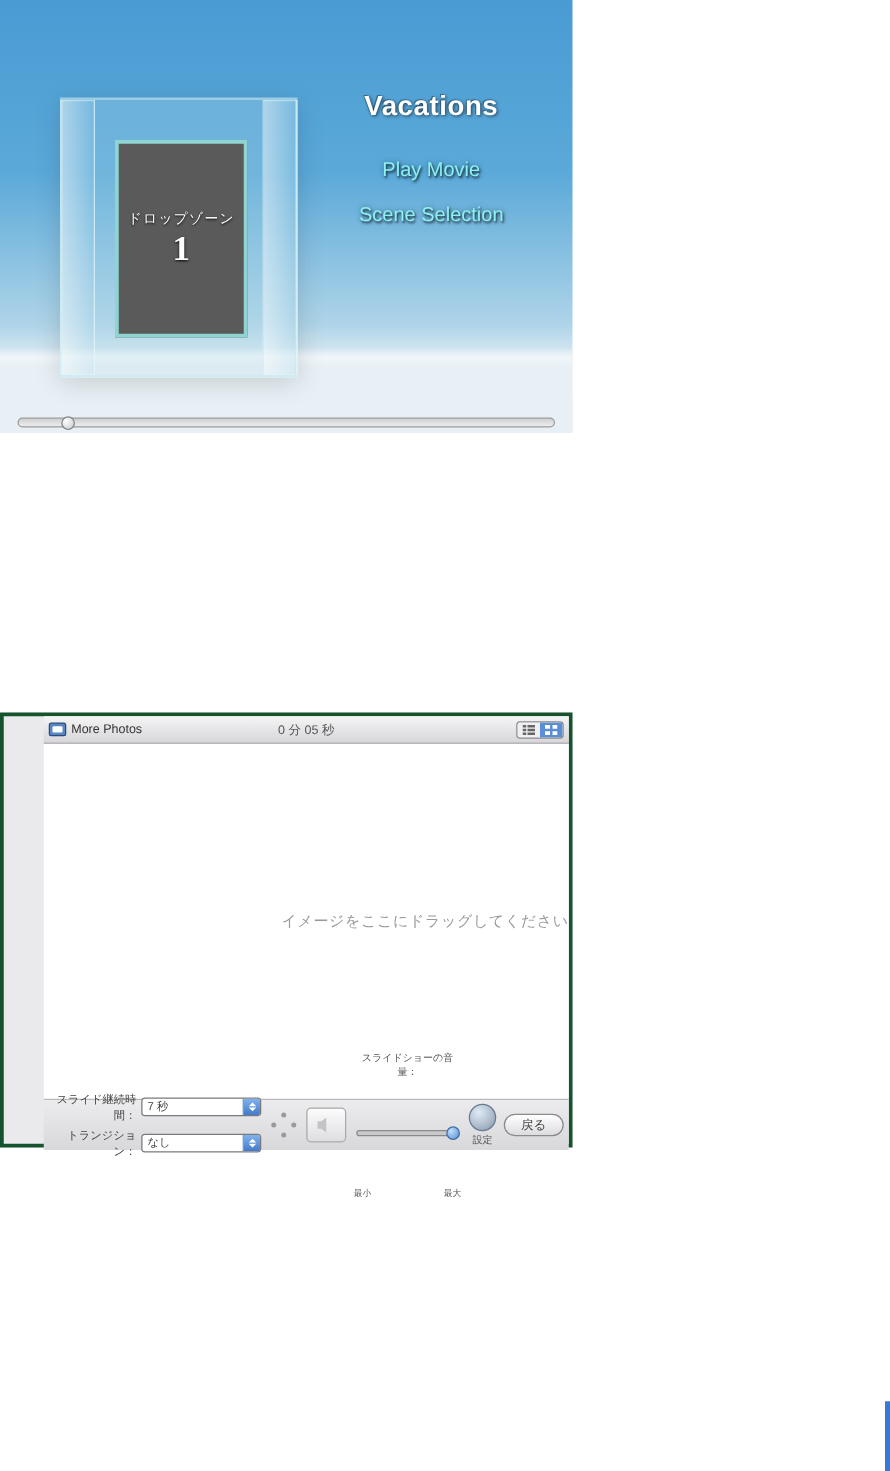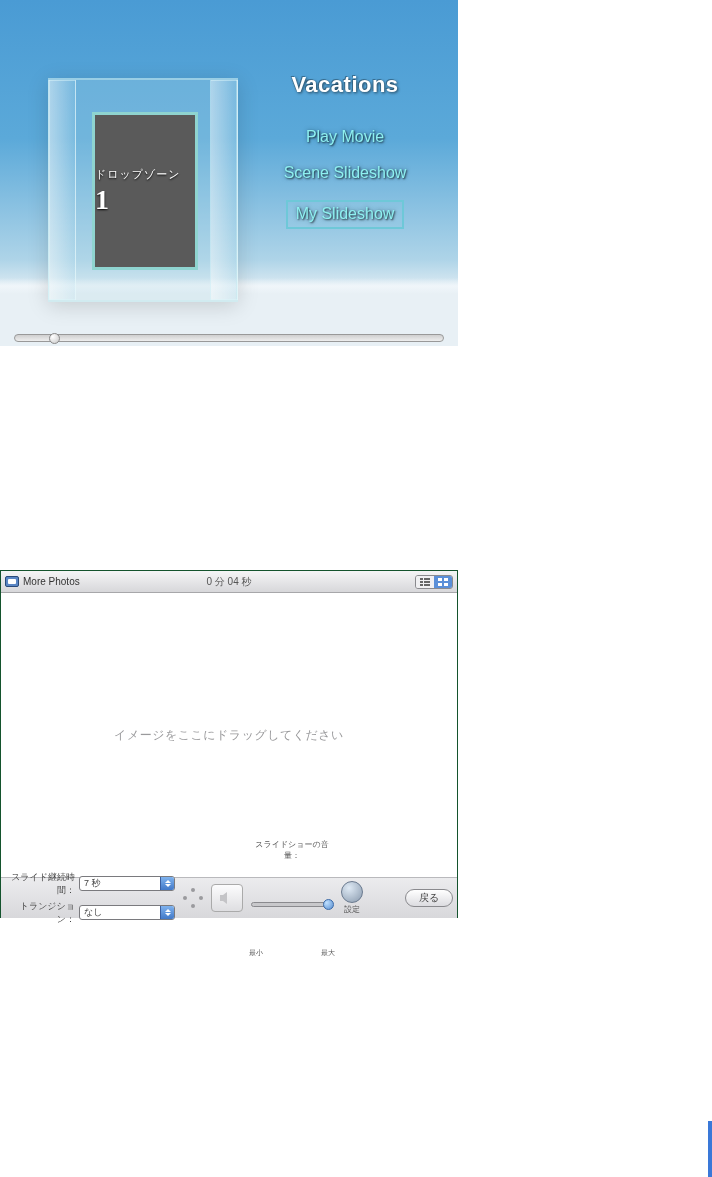--- a/index.html
+++ b/index.html
@@ -39,21 +39,21 @@
 .glass-frame::before, .glass-frame::after {
   content: ""; position: absolute; top: 0; width: 26px; bottom: 0;
   background: linear-gradient(90deg, rgba(255,255,255,.45), rgba(180,220,240,.15));
   border: 1px solid rgba(220,245,250,.5);
 }
 .glass-frame::before { left: -2px; }
 .glass-frame::after { right: -2px; }
 .drop-zone {
   position: absolute; left: 42px; top: 32px; width: 106px; height: 158px;
   background: #5a5a5a; border: 3px solid #8fd4d0;
-  display: flex; flex-direction: column; justify-content: center;
+  display: flex; flex-direction: column; align-items: center; justify-content: center;
   color: #fff; text-shadow: 0 1px 2px #000;
 }
 .dz-label { font-size: 11px; letter-spacing: 1px; }
 .dz-num { font-size: 28px; font-weight: bold; font-family: Georgia, serif; margin-top: 2px; }
 
 .dvd-title {
   position: absolute; top: 50px; left: 260px; width: 170px;
   text-align: center; color: #fff; font-size: 22px; font-weight: 600;
   text-shadow: 1px 1px 3px rgba(0,0,0,.6), -1px -1px 0 rgba(0,0,0,.3);
   letter-spacing: .5px;
@@ -67,22 +67,22 @@
   text-align: center;
 }
 .dvd-menu-sel {
   display: inline-block; border: 2px solid #6ec8d8; padding: 3px 8px 4px;
   background: rgba(150,210,230,.15);
 }
 
 
 .slideshow-panel {
   position: absolute; top: 570px; left: 0; width: 458px; height: 348px;
-  background: #eaeaec; border: 1px solid #14532d;
-  font-size: 10px; color: #333;
+  background: #eaeaec; border: 3px solid #14532d;
+  font-size: 10px; color: #333; padding-left: 32px;
 }
 .sp-header {
   height: 22px; background: linear-gradient(to bottom, #f5f5f6, #d7d7da);
   border-bottom: 1px solid #a7a7aa; display: flex; align-items: center; padding: 0 4px;
   position: relative;
 }
 .sp-header-iconwrap {
   display: flex; align-items: center; gap: 4px;
 }
 .sp-photo-icon {
@@ -94,21 +94,21 @@
 }
 .sp-time { position: absolute; left: 50%; transform: translateX(-50%); color: #555; font-size: 10px; }
 .sp-view-toggle {
   margin-left: auto; display: flex; border: 1px solid #8a8a8e; border-radius: 3px; overflow: hidden; height: 14px;
 }
 .sp-vt-btn { width: 18px; display: flex; align-items: center; justify-content: center; background: #f0f0f2; font-size: 8px; }
 .sp-vt-btn.active { background: #5a8fd8; color: #fff; }
 
 .sp-canvas {
   height: 285px; background: #fff; border-bottom: 1px solid #b9b9bc;
-  display: flex; align-items: center; justify-content: center;
+  display: flex; align-items: center; justify-content: flex-end;
   color: #9a9a9c; font-size: 12px; letter-spacing: .5px;
 }
 
 .sp-controls {
   height: 40px; background: linear-gradient(to bottom, #ececee, #d8d8db);
   display: flex; align-items: center; padding: 0 4px; gap: 6px;
 }
 .sp-left-fields { display: flex; flex-direction: column; gap: 3px; font-size: 9px; color: #444; }
 .sp-field-row { display: flex; align-items: center; gap: 4px; }
 .sp-label { width: 70px; text-align: right; }
@@ -195,39 +195,36 @@
     <div class="drop-zone">
       <span class="dz-label">ドロップゾーン</span>
       <span class="dz-num">1</span>
     </div>
   </div>
 
   <div class="dvd-title">Vacations</div>
 
   <div class="dvd-menu">
     <div class="dvd-menu-item">Play Movie</div>
-    <div class="dvd-menu-item">Scene Slideshow</div>
-    <div class="dvd-menu-item">
-      <span class="dvd-menu-sel">My Slideshow</span>
-    </div>
+    <div class="dvd-menu-item">Scene Selection</div>
   </div>
 
   <div class="scrub-bar">
     <div class="scrub-thumb"></div>
   </div>
 </div>
 
 <div class="slideshow-panel">
 
   <div class="sp-header">
     <div class="sp-header-iconwrap">
       <span class="sp-photo-icon"></span>
       <span>More Photos</span>
     </div>
-    <div class="sp-time">0 分 04 秒</div>
+    <div class="sp-time">0 分 05 秒</div>
     <div class="sp-view-toggle">
       <div class="sp-vt-btn">
         <svg width="10" height="8" viewBox="0 0 10 8">
             <rect x="0" y="0" width="3" height="2" fill="#666"></rect>
             <rect x="4" y="0" width="6" height="2" fill="#666"></rect>
             <rect x="0" y="3" width="3" height="2" fill="#666"></rect>
             <rect x="4" y="3" width="6" height="2" fill="#666"></rect>
             <rect x="0" y="6" width="3" height="2" fill="#666"></rect>
             <rect x="4" y="6" width="6" height="2" fill="#666"></rect>
           </svg>

